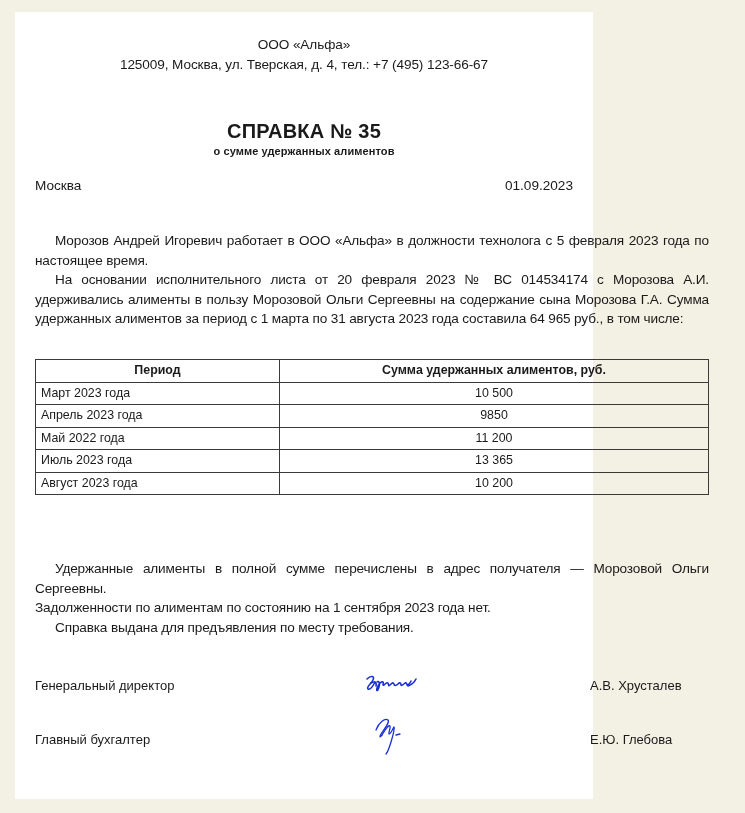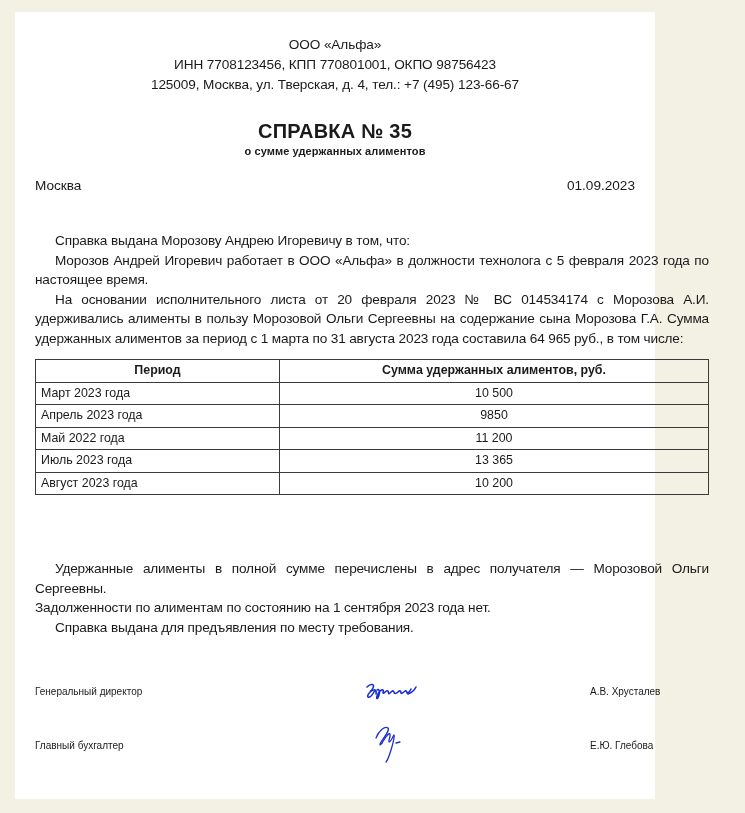--- a/index.html
+++ b/index.html
@@ -12,21 +12,21 @@
       background: #f3f0e4;
       position: relative;
       overflow: hidden;
       font-family: "Liberation Sans", "DejaVu Sans", sans-serif;
       color: #1a1a1a;
     }
     .page {
       position: absolute;
       left: 15px;
       top: 12px;
-      width: 640px;
+      width: 578px;
       height: 787px;
       background: #ffffff;
     }
     .abs { position: absolute; }
     .header {
       left: 0;
       width: 100%;
       text-align: center;
       top: 23px;
       font-size: 13.6px;
@@ -95,48 +95,45 @@
       font-weight: bold;
       text-align: center;
     }
     table.alim td.period { text-align: left; width: 233px; }
     table.alim td.sum { text-align: center; }
 
     .sig-row {
       left: 20px;
       width: 674px;
       height: 30px;
-      font-size: 10px;
-      margin-top: 8px;
+      font-size: 13px;
     }
     .sig-row .role { position: absolute; left: 0; top: 6px; }
     .sig-row .name { position: absolute; left: 555px; top: 6px; }
     .sig-row .sig { position: absolute; }
     .sig-director { top: 660px; }
     .sig-accountant { top: 714px; }
   </style>
 </head>
 <body>
 
 <div class="page">
 
   <div class="abs header">
     <div>ООО «Альфа»</div>
-    <div>ИНН 7708123456, КПП 770801001, ОКПО 98756423</div>
     <div>125009, Москва, ул. Тверская, д. 4, тел.: +7 (495) 123-66-67</div>
   </div>
 
   <div class="abs title">СПРАВКА № 35</div>
   <div class="abs subtitle">о сумме удержанных алиментов</div>
 
   <div class="abs city">Москва</div>
   <div class="abs date">01.09.2023</div>
 
   <div class="abs body-text block1">
-    <p>Справка выдана Морозову Андрею Игоревичу в том, что:</p>
     <p>Морозов Андрей Игоревич работает в ООО «Альфа» в должности технолога с 5 февраля 2023 года по настоящее время.</p>
     <p>На основании исполнительного листа от 20 февраля 2023 № ВС 014534174 с Морозова А.И. удерживались алименты в пользу Морозовой Ольги Сергеевны на содержание сына Морозова Г.А. Сумма удержанных алиментов за период с 1 марта по 31 августа 2023 года составила 64 965 руб., в том числе:</p>
   </div>
 
   <table class="alim">
     <thead>
       <tr>
         <th>Период</th>
         <th>Сумма удержанных алиментов, руб.</th>
       </tr>

